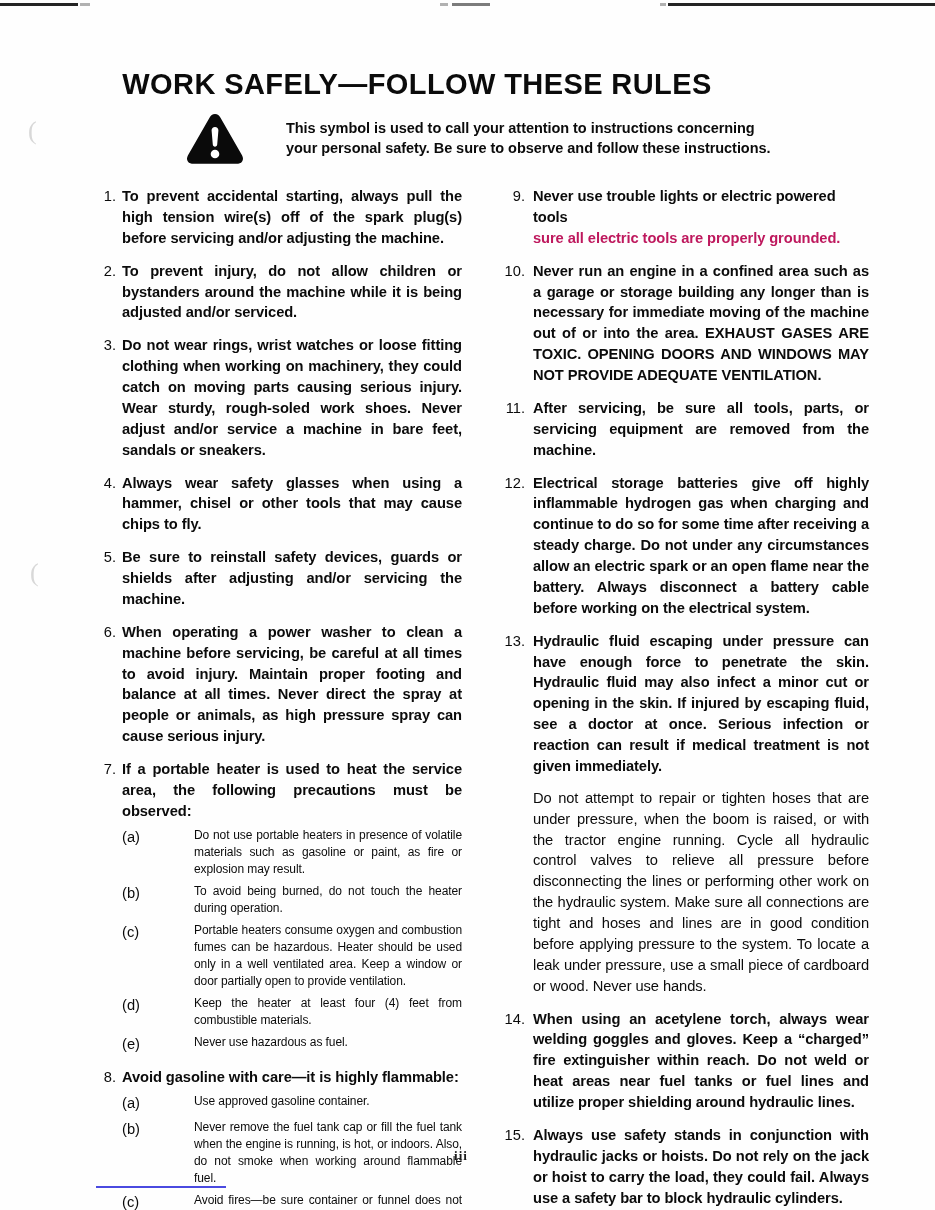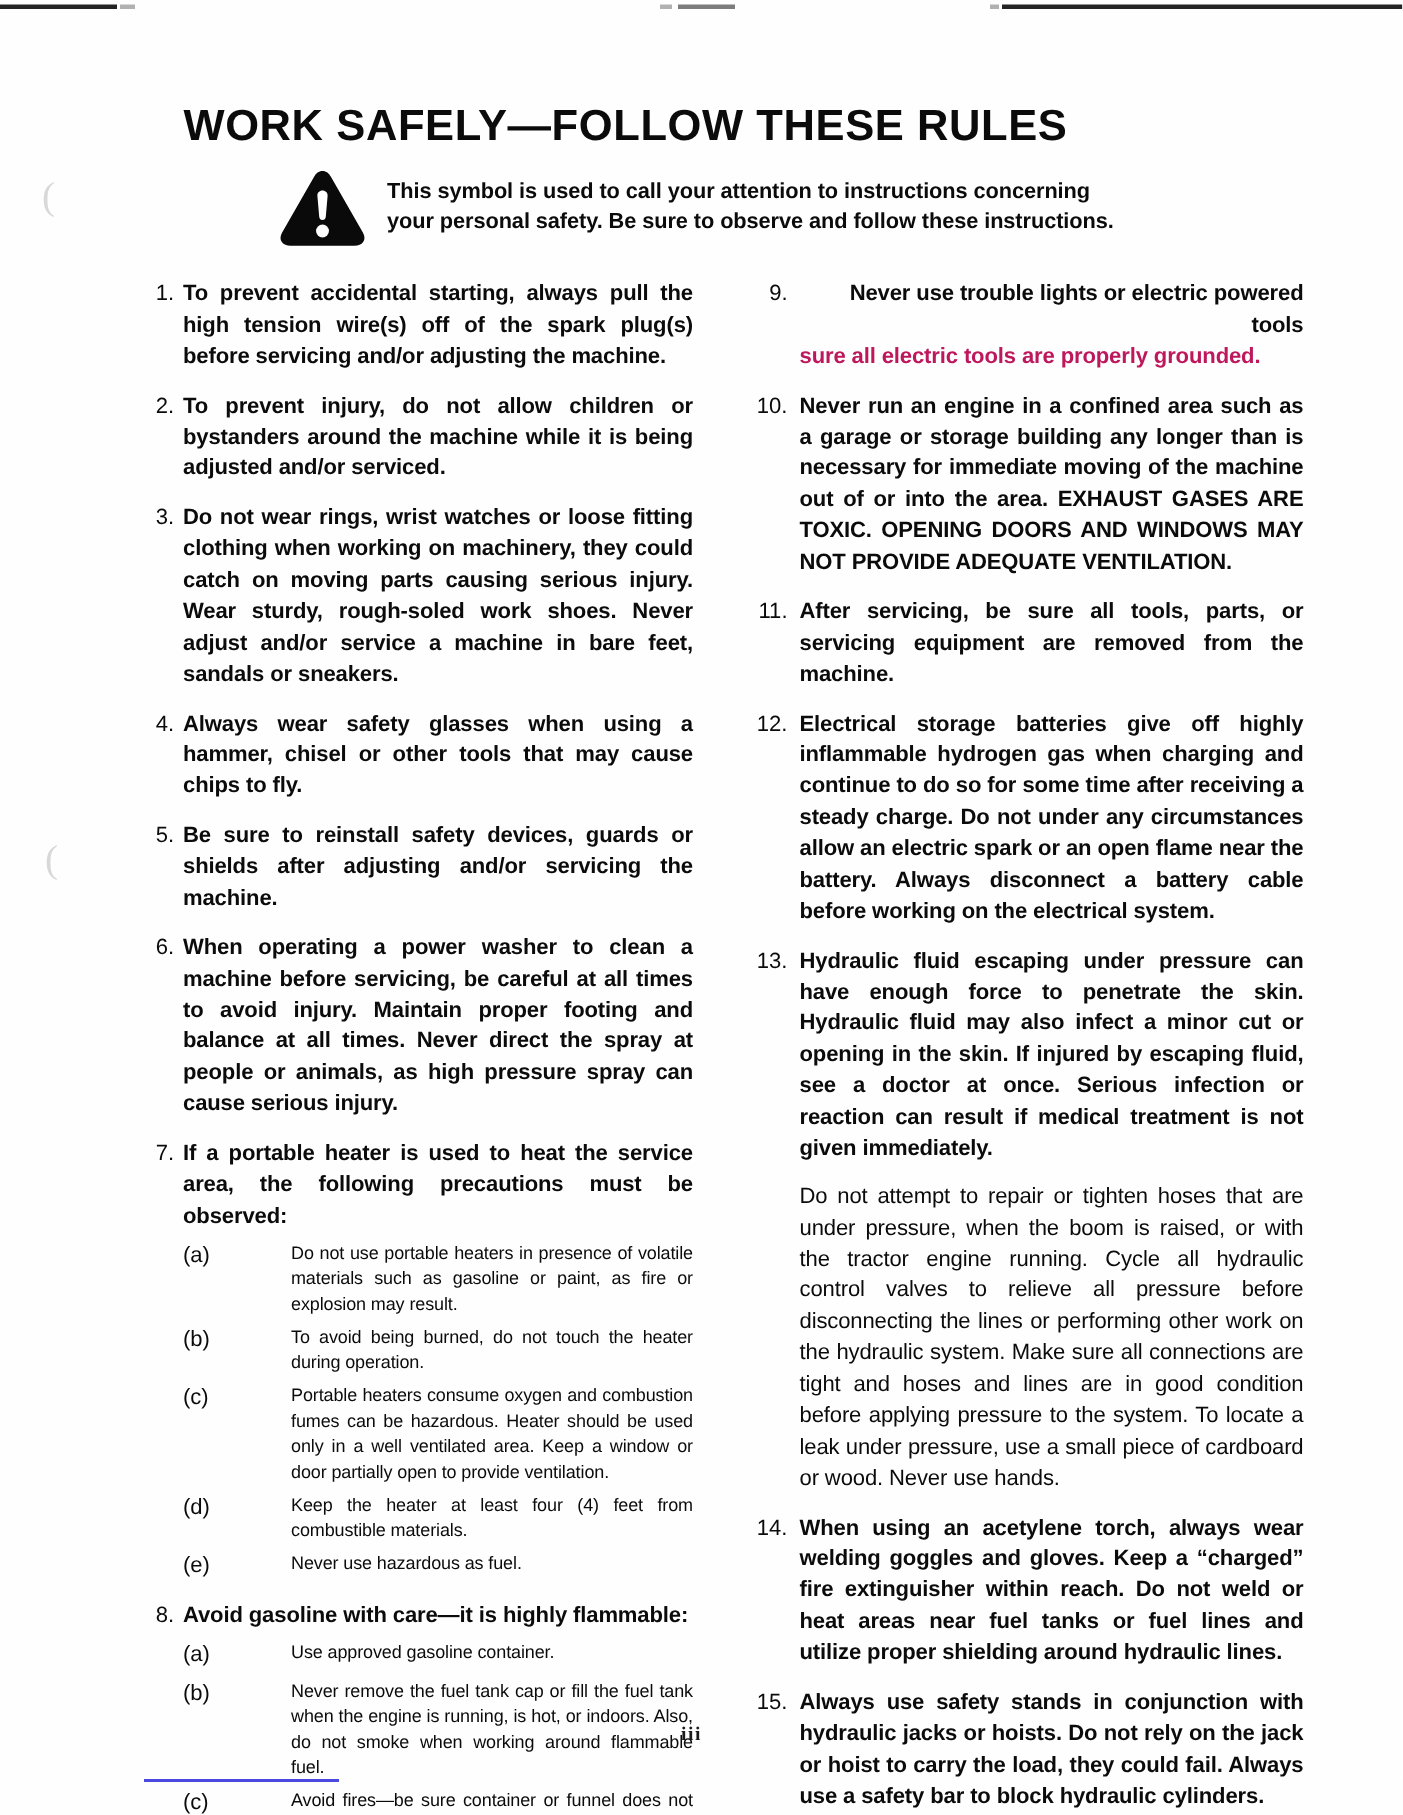--- a/index.html
+++ b/index.html
@@ -87,20 +87,21 @@
     width: 58px;
     height: 52px;
     margin-top: 1px;
   }
   .warning-text {
     font-size: 14.5px;
     font-weight: bold;
     line-height: 1.38;
     letter-spacing: -0.05px;
     padding-top: 6px;
+    margin-left: 28px;
   }
 
   
   .col {
     position: absolute;
     top: 186px;
   }
   .col-left  { left: 96px;  width: 366px; }
   .col-right { left: 497px; width: 372px; }
 
@@ -300,21 +301,21 @@
       </div>
     </div>
 
   </div>
 
   <div class="col col-right">
 
     <div class="rule">
       <div class="rule-num">9.</div>
       <div class="rule-body">
-        <div class="rule-text" style="text-align:right;">Never use trouble lights or electric powered tools</div>
+        <div class="rule-text" style="text-align:left;">Never use trouble lights or electric powered tools</div>
         <div class="rule-text w-light" style="text-align:left;">sure all electric tools are properly grounded.</div>
       </div>
     </div>
 
     <div class="rule">
       <div class="rule-num">10.</div>
       <div class="rule-body">
         <div class="rule-text last-line-left">Never run an engine in a confined area such as a garage or storage building any longer than is necessary for immediate moving of the machine out of or into the area. EXHAUST GASES ARE TOXIC. OPENING DOORS AND WINDOWS MAY NOT PROVIDE ADEQUATE VENTILATION.</div>
       </div>
     </div>

